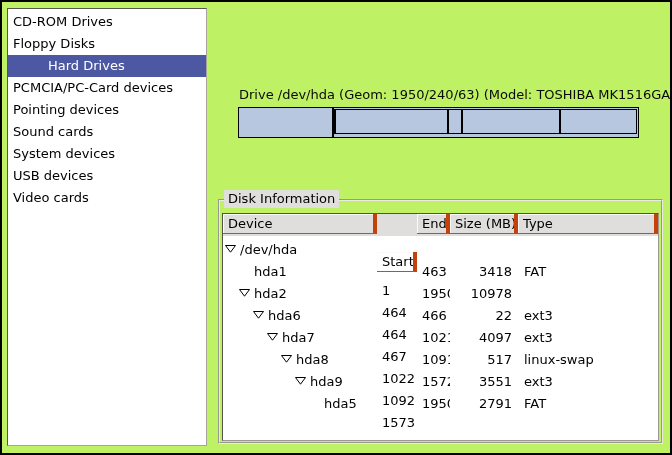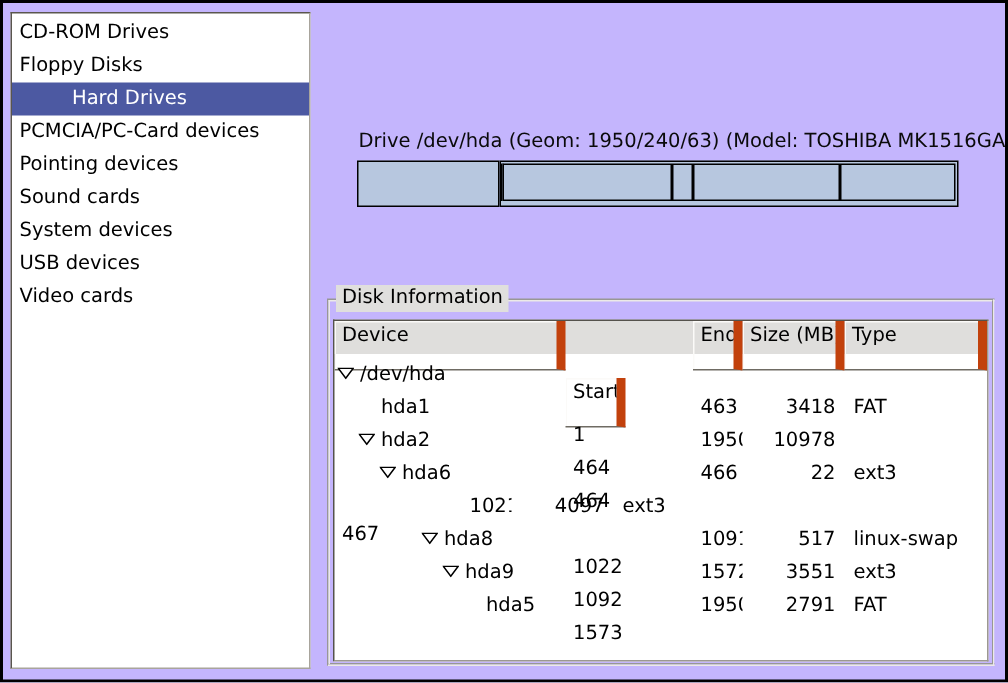--- a/index.html
+++ b/index.html
@@ -1,18 +1,18 @@
 <!DOCTYPE html>
 <html><head>
 <meta charset="utf-8">
 <style>
   html,body{margin:0;padding:0;background:#fff;}
   .window{
     position:relative;width:672px;height:455px;box-sizing:border-box;
-    background:#c4b5fd;border:2px solid #000;
+    background:#bef264;border:2px solid #000;
     font-family:"DejaVu Sans","Liberation Sans",sans-serif;
     font-size:13px;color:#000;overflow:hidden;cursor:default;
   }
   
   .sidebar{
     position:absolute;left:5px;top:6px;width:200px;height:438px;
     box-sizing:border-box;background:#fff;
     border:1px solid;border-color:#5a564e #a8a49c #a8a49c #5a564e;
     padding-top:2px;overflow:hidden;
   }
@@ -35,28 +35,28 @@
   }
   
   .table{
     position:absolute;left:2px;top:12px;width:437px;height:228px;
     box-sizing:border-box;background:#fff;
     border:1px solid;border-color:#55524c #9c9890 #9c9890 #55524c;
     overflow:hidden;
   }
   .thead{display:flex;height:22px;background:#dfdedc;}
   .th{
-    box-sizing:border-box;height:33px;line-height:20px;padding-left:5px;
+    box-sizing:border-box;height:20px;line-height:20px;padding-left:5px;
     white-space:nowrap;overflow:hidden;
-    border-right:6px solid #c2410c;border-bottom:1px solid #6f6b63;
+    border-right:4px solid #c2410c;border-bottom:1px solid #6f6b63;
     box-shadow:inset 1px 1px 0 #fbfaf8;
   }
   .col-device{width:154px;}
   .col-start{width:40px;margin-top:38px;}
-  .col-end{width:33px;margin-left:45px;}
+  .col-end{width:33px;}
   .col-size{width:68px;}
   .col-type{flex:1;}
   .tbody{padding-top:2px;}
   .row{display:flex;height:22px;align-items:center;}
   .cell{box-sizing:border-box;white-space:nowrap;overflow:hidden;}
   .cell.col-device{display:flex;align-items:center;padding-left:2px;}
   .cell.col-start,.cell.col-end{padding-left:5px;}
   .cell.col-size{text-align:right;padding-right:6px;}
   .cell.col-type{padding-left:6px;}
   .indent{display:inline-block;height:1px;}
@@ -152,20 +152,29 @@
                 </svg>
               </span>
               <span>hda6</span>
             </div>
             <div class="cell col-start">464</div>
             <div class="cell col-end">466</div>
             <div class="cell col-size">22</div>
             <div class="cell col-type">ext3</div>
           </div>
           <div class="row">
+            <div class="cell col-device">
+              <span class="indent" style="width: 42px;"></span>
+              <span class="exp">
+                <svg width="11" height="8" viewBox="0 0 11 8">
+                  <path d="M0.5 0.5 L10.5 0.5 L5.5 7.2 Z" fill="#fff" stroke="#000" stroke-width="1"></path>
+                </svg>
+              </span>
+              <span>hda7</span>
+            </div>
             <div class="cell col-start">467</div>
             <div class="cell col-end">1021</div>
             <div class="cell col-size">4097</div>
             <div class="cell col-type">ext3</div>
           </div>
           <div class="row">
             <div class="cell col-device">
               <span class="indent" style="width: 56px;"></span>
               <span class="exp">
                 <svg width="11" height="8" viewBox="0 0 11 8">

